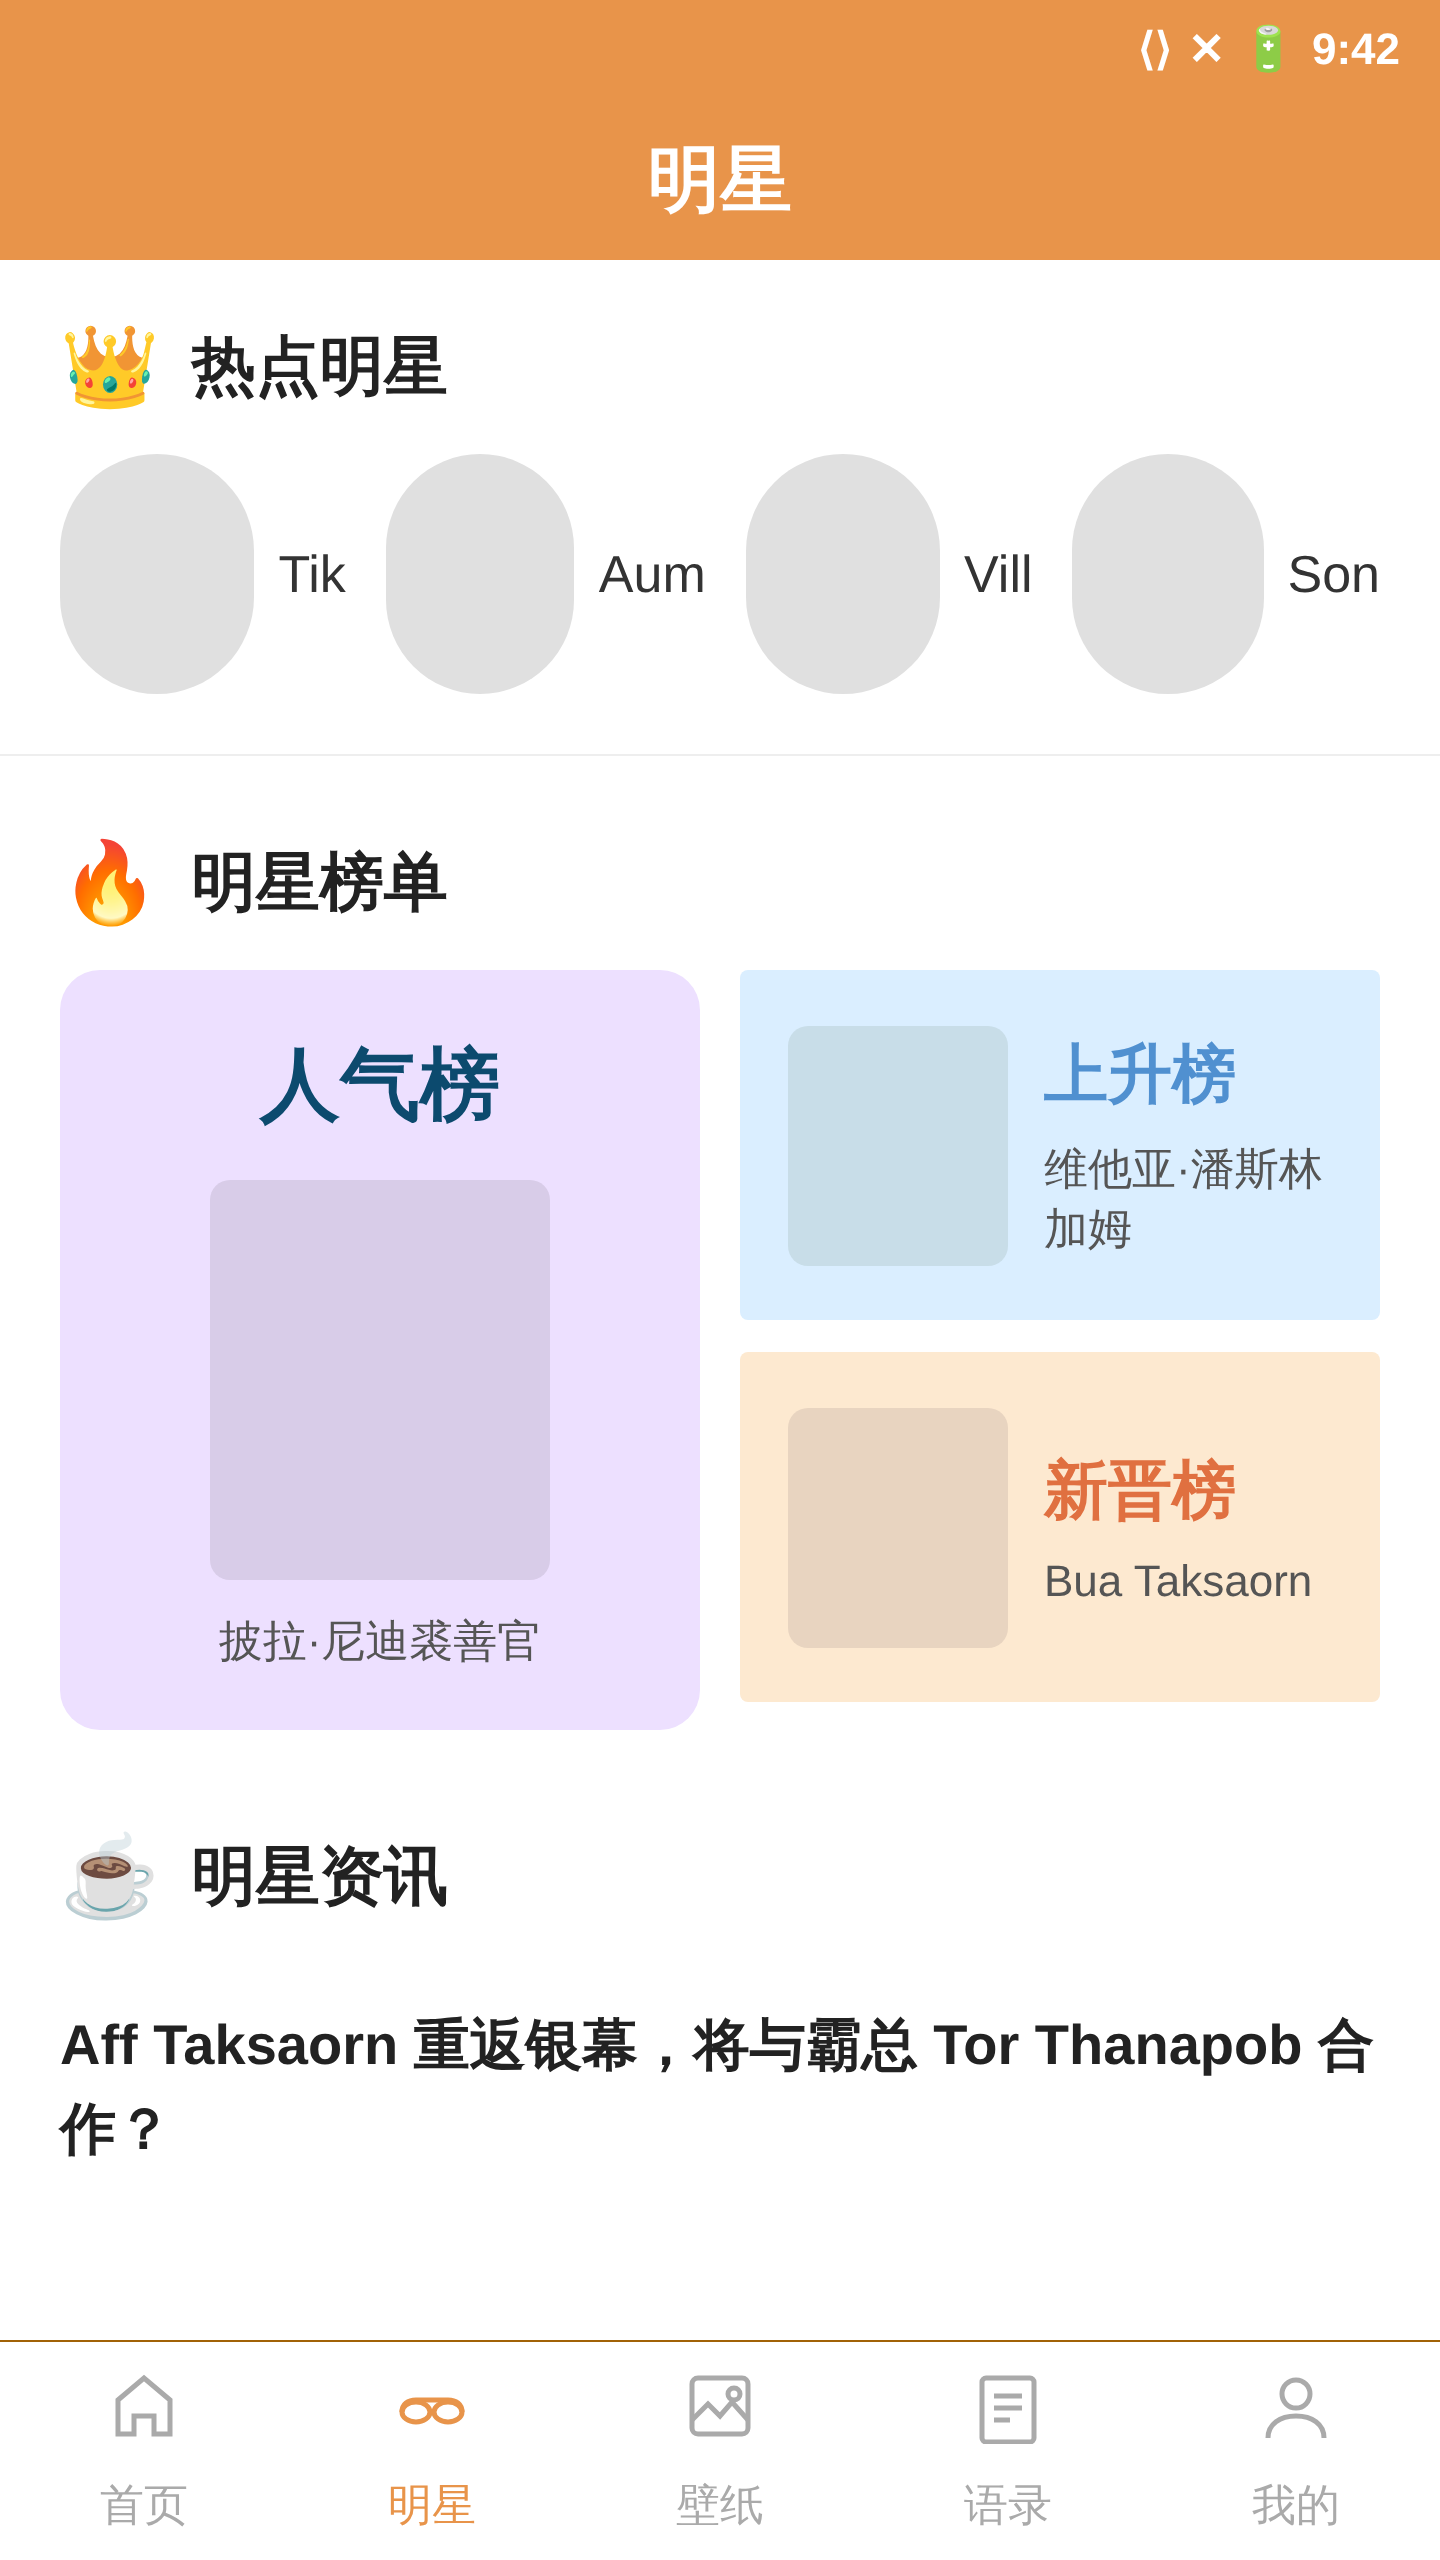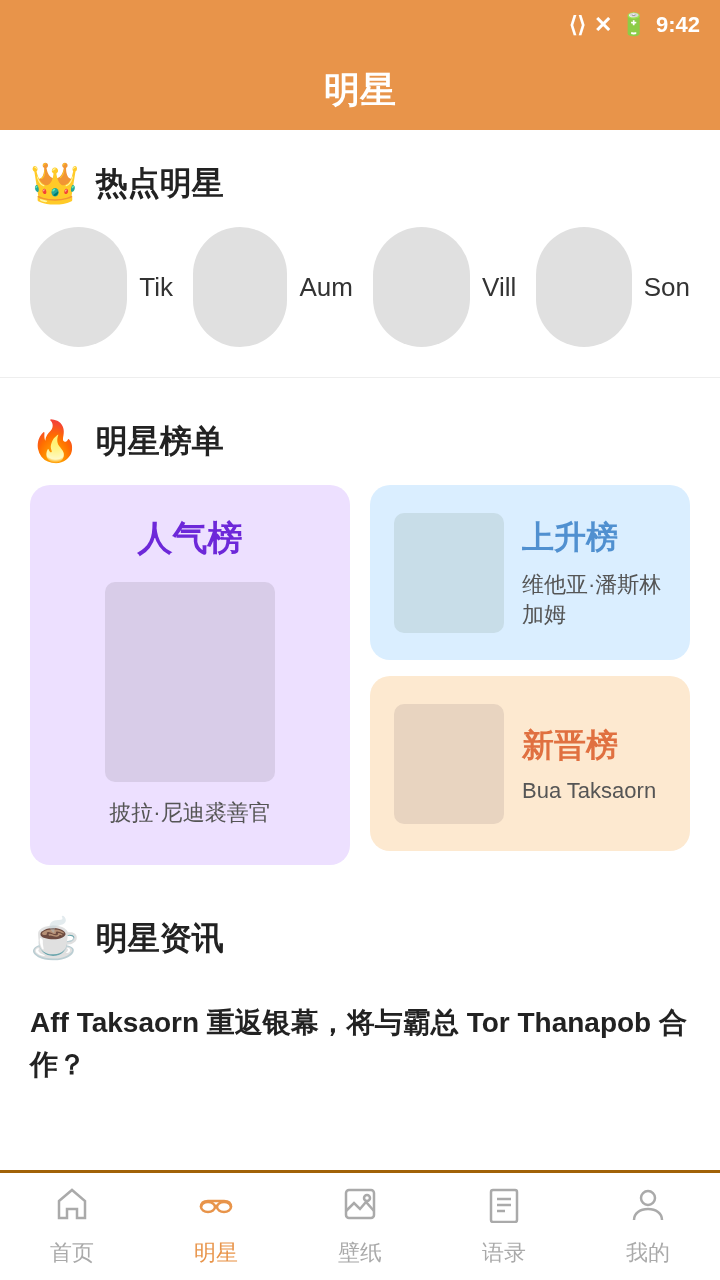--- a/index.html
+++ b/index.html
@@ -121,41 +121,41 @@
     .chart-card-large {
       background: #ede0ff;
       border-radius: 20px;
       padding: 30px 24px 24px 24px;
       display: flex;
       flex-direction: column;
       align-items: center;
       min-height: 380px;
     }
     .chart-card-title-large {
-      font-size: 35px;
+      font-size: 40px;
       font-weight: 700;
-      color: #6d28d9;
+      color: #0c4a6e;
       margin-bottom: 20px;
     }
     .chart-card-image-large {
       width: 170px;
       height: 200px;
       background: #d8cce8;
       border-radius: 10px;
       margin-bottom: 16px;
     }
     .chart-card-subtitle {
       font-size: 22px;
       color: #555;
       text-align: center;
     }
 
     .chart-card-small {
       background: #daeeff;
-      border-radius: 20px;
+      border-radius: 4px;
       padding: 24px;
       display: flex;
       align-items: center;
       gap: 18px;
       min-height: 175px;
     }
     .chart-card-small.orange-bg {
       background: #fde9d0;
     }
     .chart-card-image-small {
@@ -198,21 +198,21 @@
       line-height: 1.5;
     }
 
     
     .bottom-nav {
       position: fixed;
       bottom: 0;
       width: 720px;
       height: 110px;
       background: white;
-      border-top: 3px solid #a16207;
+      border-top: 1px solid #a16207;
       display: flex;
       align-items: center;
       justify-content: space-between;
     }
     .nav-item {
       display: flex;
       flex-direction: column;
       align-items: center;
       gap: 6px;
       flex: 1;

